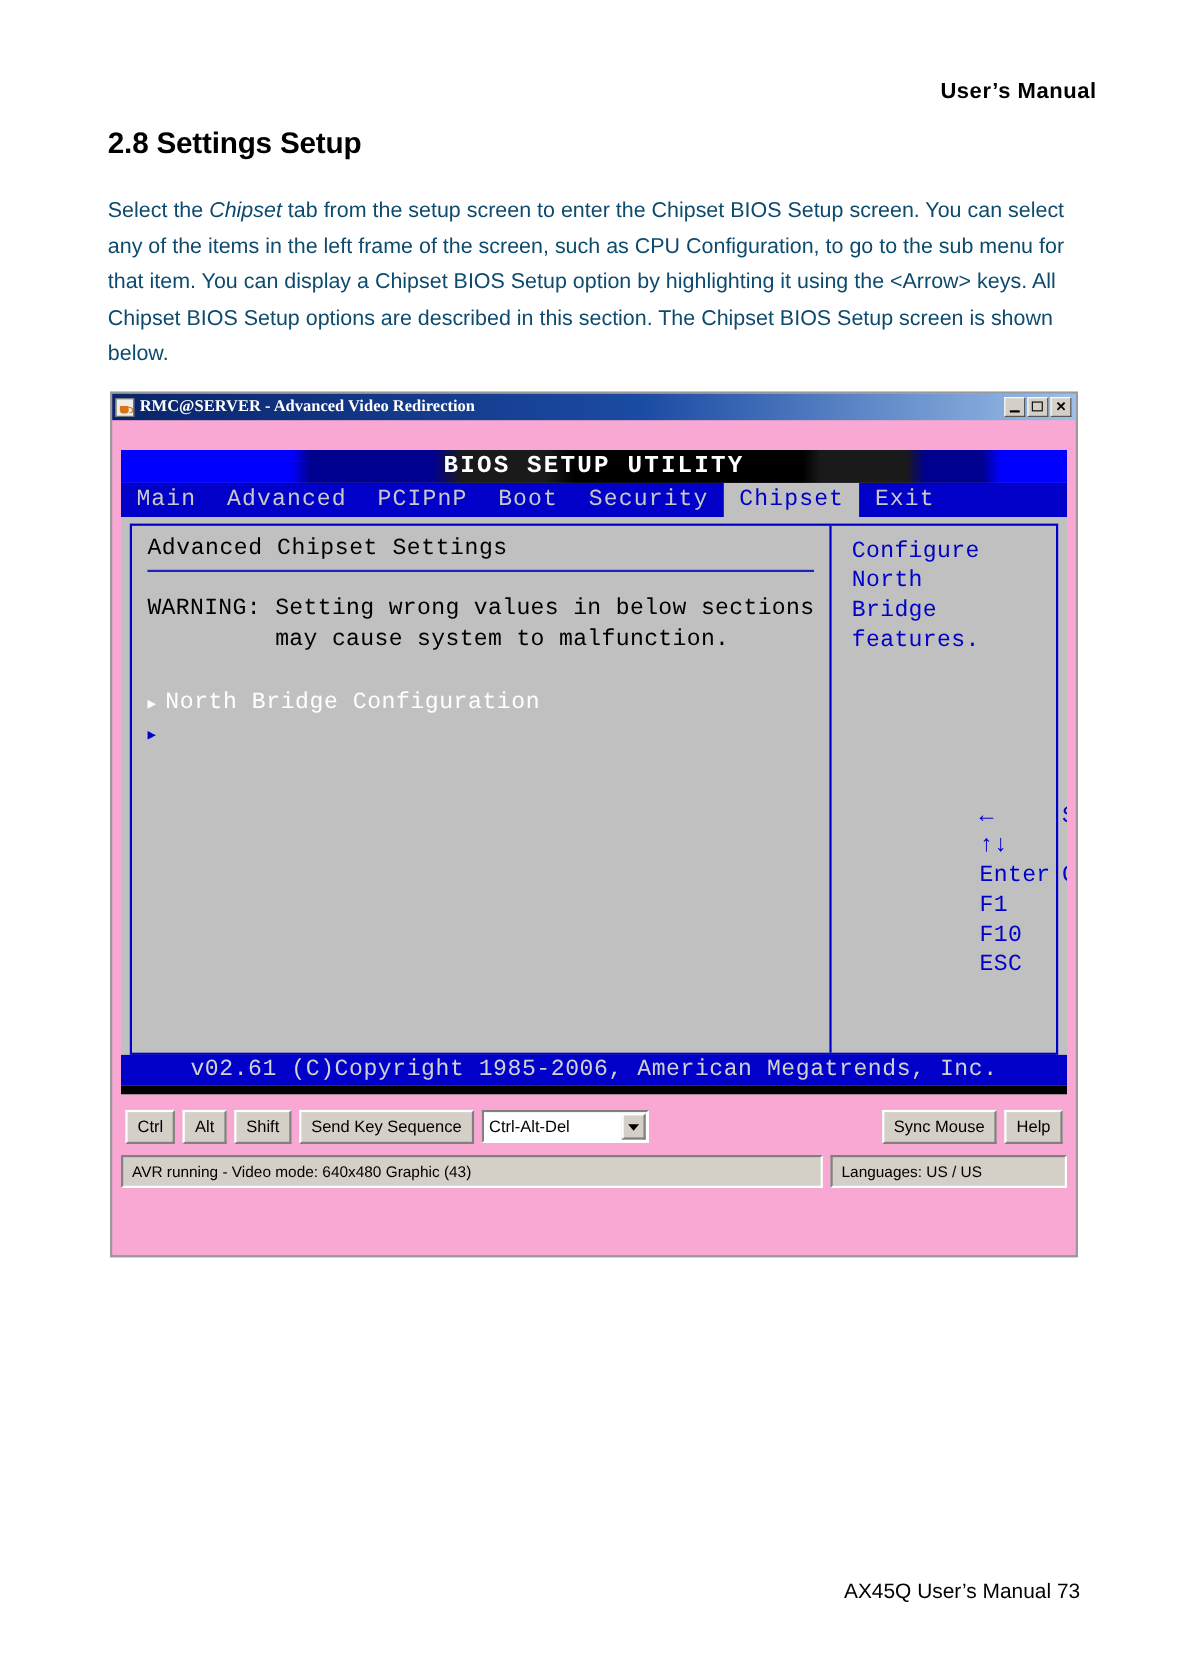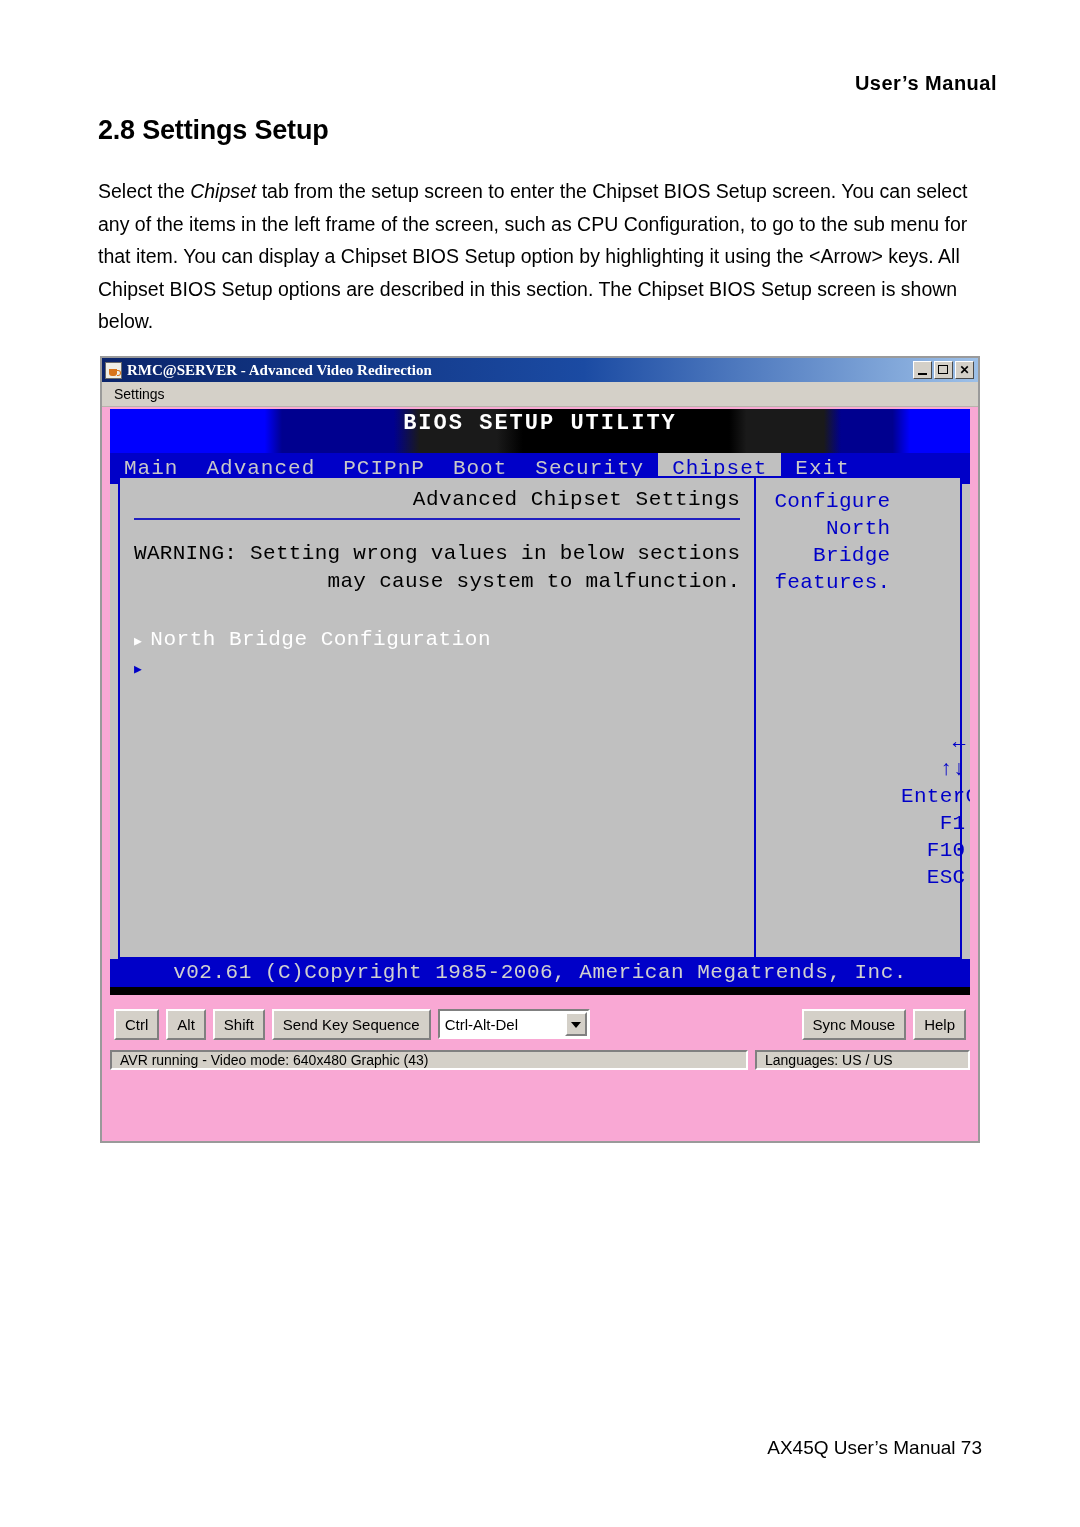--- a/index.html
+++ b/index.html
@@ -36,21 +36,21 @@
     letter-spacing: -0.2px;
   }
 
   .body-copy {
     position: absolute;
     top: 175px;
     left: 98px;
     width: 890px;
     font-size: 19.5px;
     line-height: 32.5px;
-    color: #000000;
+    color: #0c4a6e;
   }
   .body-copy i { font-style: italic; }
 
   .page-footer {
     position: absolute;
     bottom: 68px;
     right: 98px;
     font-size: 19px;
     color: #000;
   }
@@ -158,21 +158,21 @@
     position: absolute;
     left: 8px;
     top: 51px;
     width: 860px;
     height: 586px;
     background: #c0c0c0;
     font-family: "Liberation Mono", monospace;
     overflow: hidden;
   }
   .bios-banner {
-    height: 44px;
+    height: 30px;
     background: linear-gradient(to right,
       #0000ff 0%, #0000ff 18%,
       #00008f 20%, #00008f 33%,
       #1a1a1a 36%, #1a1a1a 45%,
       #000000 48%, #000000 72%,
       #1a1a1a 74%, #1a1a1a 83%,
       #00008f 85%, #00008f 91%,
       #0000ff 93%, #0000ff 100%);
     position: relative;
   }
@@ -214,21 +214,20 @@
     bottom: 36px;
     padding: 6px 8px 0 8px;
     box-sizing: border-box;
   }
   .bios-panels {
     display: flex;
     height: 100%;
     border: 2px solid #0000c8;
     box-sizing: border-box;
     background: #c0c0c0;
-    text-align: right;
   }
   .panel-left {
     flex: 0 0 570px;
     border-right: 2px solid #0000c8;
     padding: 10px 14px 0 14px;
     box-sizing: border-box;
     position: relative;
   }
   .panel-right {
     flex: 1 1 auto;
@@ -363,21 +362,21 @@
     border-top: 6px solid #000;
   }
   .tb-spacer { flex: 1 1 auto; }
 
   
   .statusbar {
     position: absolute;
     left: 8px;
     top: 692px;
     width: 860px;
-    height: 20px;
+    height: 30px;
     display: flex;
     gap: 7px;
   }
   .status-cell {
     border: 2px solid;
     border-color: #808080 #ffffff #ffffff #808080;
     background: #d4d0c8;
     font-size: 14px;
     color: #000;
     display: flex;
@@ -409,23 +408,20 @@
   <div class="titlebar">
     <div class="tb-icon"></div>
     <div class="tb-title">RMC@SERVER - Advanced Video Redirection</div>
     <div class="tb-btns">
       <div class="tb-btn min"></div>
       <div class="tb-btn max"></div>
       <div class="tb-btn">✕</div>
     </div>
   </div>
 
-  <div class="menubar">
-    <span>Settings</span>
-  </div>
 
   <div class="bios">
 
     <div class="bios-banner">
       <div class="bios-banner-title">BIOS SETUP UTILITY</div>
     </div>
 
     <div class="bios-tabs">
       <div class="bios-tab">Main</div>
       <div class="bios-tab">Advanced</div>

